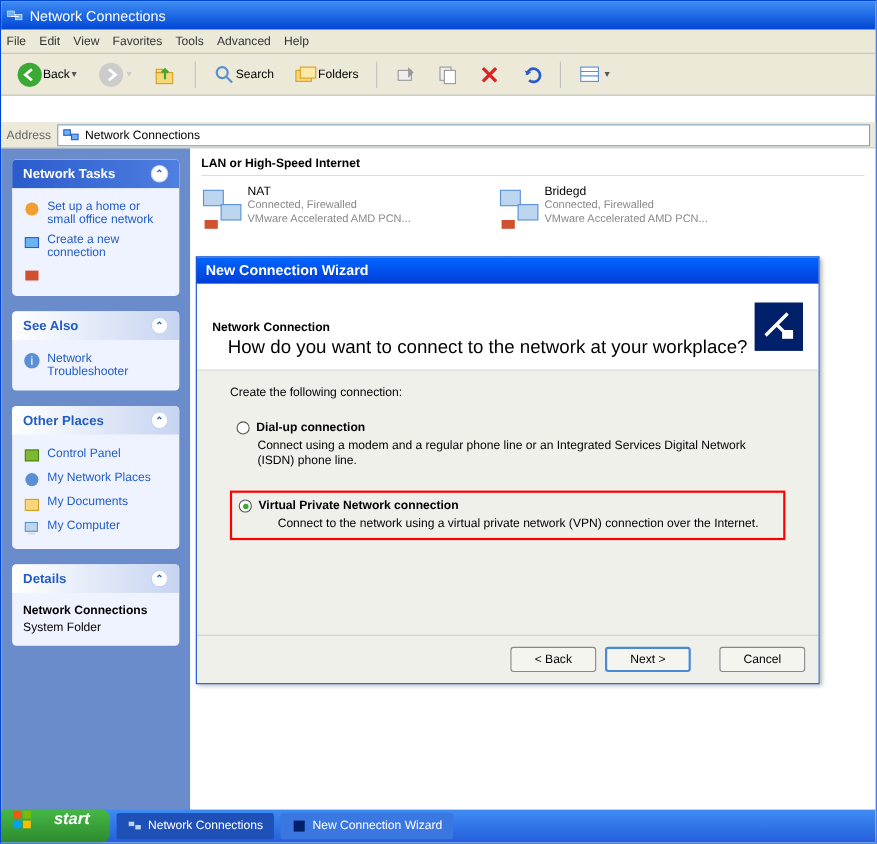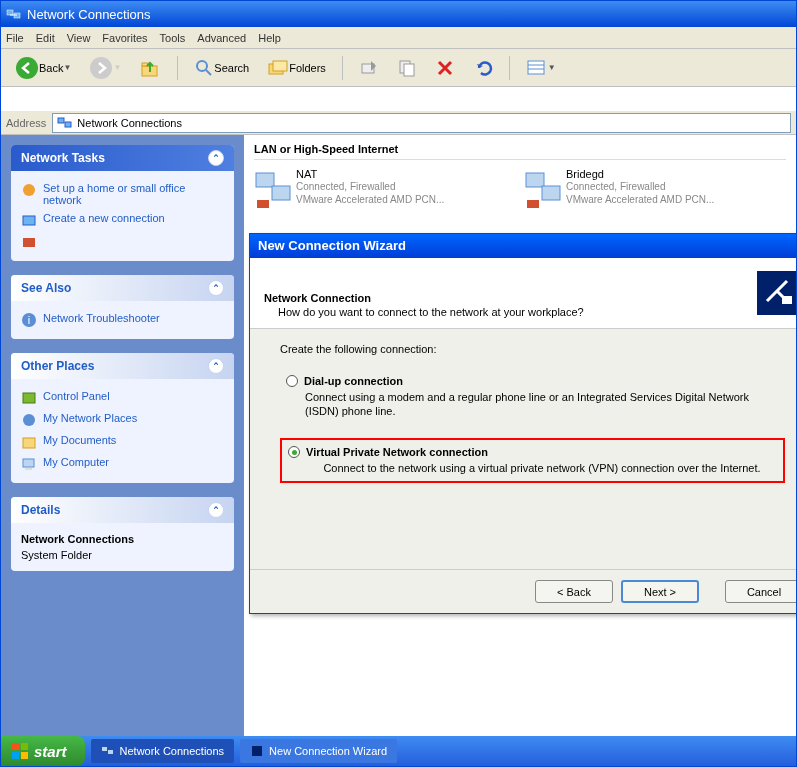--- a/index.html
+++ b/index.html
@@ -7,56 +7,56 @@
 .titlebar { height: 26px; background: linear-gradient(to bottom, #3f8cf3, #0046d5); color: #fff; display: flex; align-items: center; padding: 0 5px; font-size: 13px; }
 .titlebar-icon { margin-right: 5px; }
 .menubar { height: 22px; background: #ece9d8; border-bottom: 1px solid #c0c0c0; display: flex; align-items: center; padding: 0 5px; gap: 12px; color: #333; }
 .menubar span { cursor: default; }
 .toolbar { height: 38px; background: #ece9d8; border-bottom: 1px solid #c0c0c0; display: flex; align-items: center; padding: 0 8px; gap: 6px; }
 .tb-btn { display: flex; align-items: center; gap: 0; padding: 2px 6px; border-radius: 3px; }
 .tb-sep { width: 1px; height: 24px; background: #c0c0c0; margin: 0 4px; }
 .addressbar { height: 24px; background: #ece9d8; border-bottom: 1px solid #c0c0c0; display: flex; align-items: center; padding: 0 5px; gap: 6px; color: #666; margin-top: 24px; }
 .address-input { flex: 1; height: 20px; background: #fff; border: 1px solid #7f9db9; display: flex; align-items: center; padding: 0 4px; gap: 4px; }
 .content { display: flex; height: calc(100% - 26px - 22px - 38px - 24px - 30px); }
-.sidepanel { width: 243px; background: #6a8ccb; padding: 10px; overflow-y: auto; }
+.sidepanel { width: 172px; background: #6a8ccb; padding: 10px; overflow-y: auto; }
 .side-box { background: #eff3ff; border-radius: 4px; margin-bottom: 14px; overflow: hidden; }
 .side-head { background: linear-gradient(to right, #fff, #c6d4f1); padding: 5px 10px; font-weight: bold; color: #215dc6; display: flex; justify-content: space-between; align-items: center; font-size: 12px; }
 .side-head.primary { background: linear-gradient(to right, #2a5bcc, #4f7fe0); color: #fff; }
 .chevron { width: 16px; height: 16px; border-radius: 50%; background: #fff; color: #215dc6; display: flex; align-items: center; justify-content: center; font-size: 9px; border: 1px solid #c6d4f1; }
 .side-body { padding: 8px 10px; }
 .side-link { display: flex; align-items: flex-start; gap: 6px; color: #215dc6; padding: 3px 0; cursor: pointer; }
 .side-link .icon { flex-shrink: 0; width: 16px; height: 16px; }
 .detail-text { color: #000; padding: 2px 0; }
 .main { flex: 1; background: #fff; padding: 6px 10px; position: relative; }
 .section-header { font-weight: bold; border-bottom: 1px solid #ddd; padding: 2px 0 4px; margin-bottom: 8px; }
 .conn-row { display: flex; gap: 30px; margin-bottom: 20px; }
 .conn-item { display: flex; gap: 0; width: 240px; }
 .conn-icon { width: 42px; height: 42px; }
 .conn-text .title { color: #000; }
 .conn-text .sub { color: #888; font-size: 10px; line-height: 13px; }
 .wizard { position: absolute; left: 5px; top: 98px; width: 567px; border: 1px solid #0046d5; background: #f0f0eb; box-shadow: 2px 2px 4px rgba(0,0,0,0.3); }
 .wizard-title { height: 24px; background: linear-gradient(to bottom, #0066ff, #003dd6); color: #fff; font-weight: bold; font-size: 13px; padding: 4px 8px; }
 .wizard-header { background: #fff; padding: 10px 14px; display: flex; justify-content: space-between; align-items: center; border-bottom: 1px solid #ccc; }
 .wizard-header-text .h1 { font-weight: bold; font-size: 11px; margin-top: 24px; }
-.wizard-header-text .h2 { font-size: 11px; margin-left: 14px; margin-top: 2px; }
+.wizard-header-text .h2 { font-size: 17px; margin-left: 14px; margin-top: 2px; }
 .wizard-icon { width: 44px; height: 44px; background: #00206a; display: flex; align-items: center; justify-content: center; }
 .wizard-body { padding: 14px 30px 24px; background: #f0f0eb; min-height: 240px; }
 .wizard-body .instr { margin-bottom: 14px; }
 .option { margin-bottom: 14px; padding: 6px; }
 .option.hl { border: 2px solid red; text-align: center; }
 .opt-row { display: flex; align-items: center; gap: 6px; }
 .opt-label { font-weight: bold; }
 .opt-desc { margin-left: 19px; margin-top: 3px; line-height: 14px; }
 .radio { width: 12px; height: 12px; border: 1px solid #555; border-radius: 50%; background: #fff; display: inline-flex; align-items: center; justify-content: center; }
 .radio.sel::after { content: ''; width: 5px; height: 5px; border-radius: 50%; background: #3aaa35; }
 .wizard-buttons { border-top: 1px solid #ccc; padding: 10px 12px; display: flex; justify-content: flex-end; gap: 8px; background: #f0f0eb; }
 .wbtn { width: 78px; height: 23px; background: #f5f5f0; border: 1px solid #888; border-radius: 3px; font-size: 11px; display: flex; align-items: center; justify-content: center; cursor: pointer; }
 .wbtn.default { border: 2px solid #4a8ad4; }
 .taskbar { position: absolute; bottom: 0; left: 0; right: 0; height: 30px; background: linear-gradient(to bottom, #3f8cf3, #245edb); display: flex; align-items: center; }
-.start { height: 30px; padding: 0 18px 0 10px; background: linear-gradient(to bottom, #46b846, #2d8a2d); color: #fff; font-weight: bold; font-style: italic; font-size: 15px; display: flex; align-items: center; gap: 5px; border-radius: 0 8px 8px 0; }
+.start { height: 30px; padding: 0 18px 0 10px; background: linear-gradient(to bottom, #46b846, #2d8a2d); color: #fff; font-weight: bold; font-style: italic; font-size: 15px; display: flex; align-items: flex-start; gap: 20px; border-radius: 0 8px 8px 0; }
 .task-btn { height: 24px; margin-left: 6px; padding: 0 10px; background: #3b77e0; color: #fff; display: flex; align-items: center; gap: 5px; border-radius: 2px; font-size: 11px; }
 .task-btn.active { background: #1f50b8; }
 svg { display: block; }
 </style>
 </head>
 <body>
 
 <div class="titlebar">
   <span class="titlebar-icon">
     <svg width="16" height="16">

